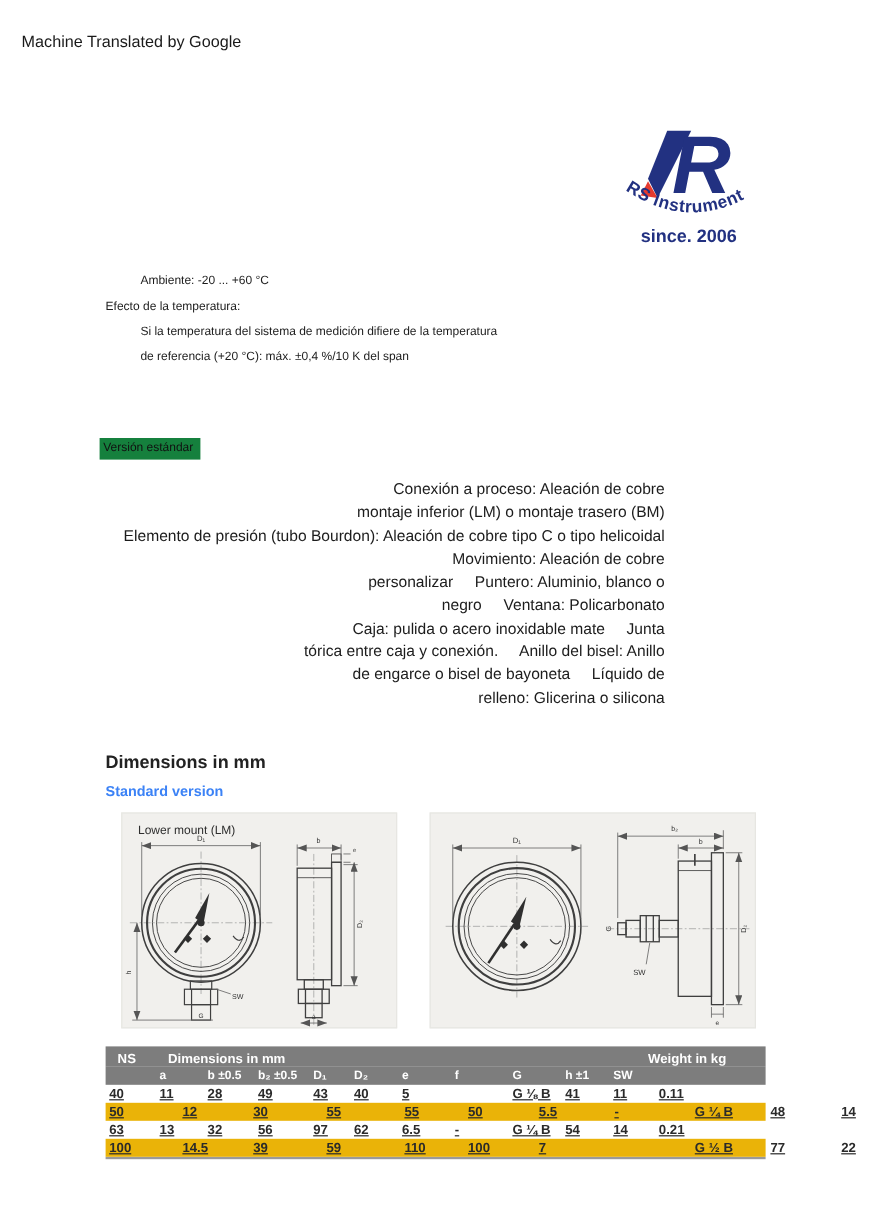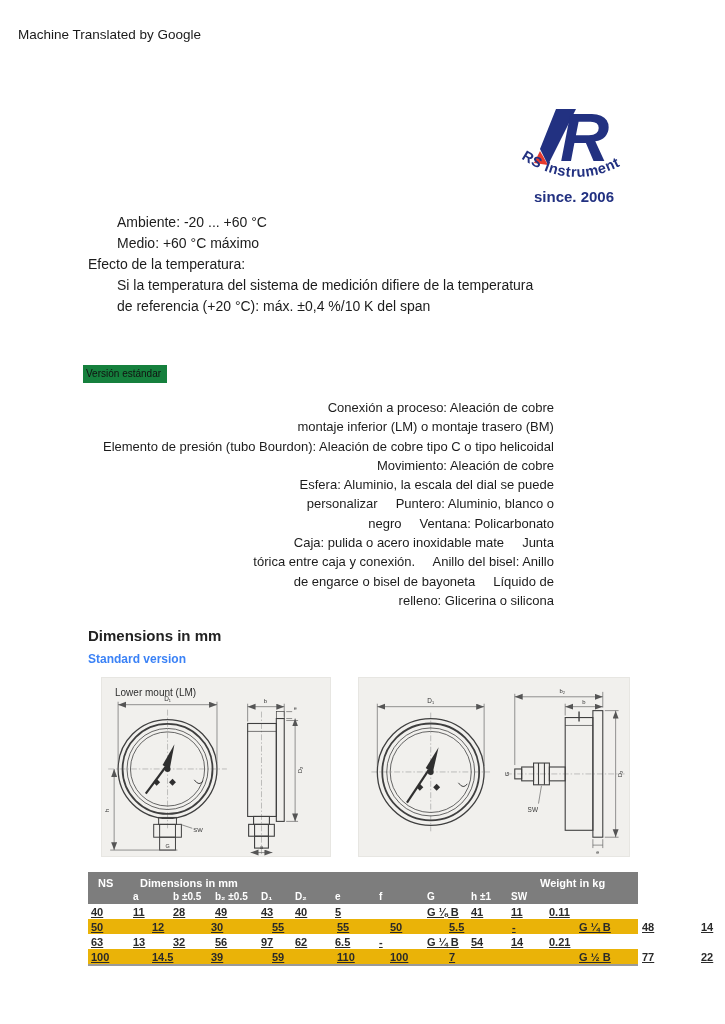--- a/index.html
+++ b/index.html
@@ -7,21 +7,21 @@
     position:relative; width:725px; height:1024px; background:#ffffff;
     font-family:"Liberation Sans", sans-serif; color:#1c1c1c; overflow:hidden;margin-top:19px;
   }
   .mt-note { position:absolute; left:18px; top:8px; font-size:13.5px; color:#1a1a1a; }
 
   
   .logo { position:absolute; left:512px; top:86px; width:130px; height:100px; }
   .logo svg { width:100%; height:100%; }
 
   
-  .specs { position:absolute; left:88px; top:193px; font-size:14px; line-height:21px; }
+  .specs { position:absolute; left:88px; top:205px; font-size:10px; line-height:21px; }
   .specs .line { white-space:pre; }
   .ind { padding-left:29px; }
 
   
   .section-title {
     position:absolute; left:83px; top:346px; font-size:10px; color:#111;
     background:#15803d; padding:3px 6px 4px 3px;
   }
   .body-text { position:absolute; left:88px; top:379px; font-size:13px; line-height:19.3px; }
   .body-text .line { white-space:pre;text-align:right; }
@@ -66,34 +66,32 @@
       <path id="logoArc" d="M4,50 Q65,94 126,50" fill="none" stroke="none"></path>
       <text font-size="14.5" font-weight="bold" fill="#223181" letter-spacing="0.5">
         <textPath href="#logoArc" startOffset="6">RS Instrument</textPath>
       </text>
       <text x="62" y="97" text-anchor="middle" font-size="15" font-weight="bold" fill="#223181">since. 2006</text>
     </svg>
   </div>
 
   <div class="specs">
     <div class="line ind">Ambiente: -20 ... +60 °C</div>
-    <div class="line ind">Medio: +60 °C máximo</div>
     <div class="line">Efecto de la temperatura:</div>
     <div class="line ind">Si la temperatura del sistema de medición difiere de la temperatura</div>
     <div class="line ind">de referencia (+20 °C): máx. ±0,4 %/10 K del span</div>
   </div>
 
   <div class="section-title">Versión estándar</div>
 
   <div class="body-text">
     <div class="line i1">Conexión a proceso: Aleación de cobre</div>
     <div class="line i2">montaje inferior (LM) o montaje trasero (BM)</div>
     <div class="line i1">Elemento de presión (tubo Bourdon): Aleación de cobre tipo C o tipo helicoidal</div>
     <div class="line i1">Movimiento: Aleación de cobre</div>
-    <div class="line i1">Esfera: Aluminio, la escala del dial se puede</div>
     <div class="line">personalizar     Puntero: Aluminio, blanco o</div>
     <div class="line">negro     Ventana: Policarbonato</div>
     <div class="line i3">Caja: pulida o acero inoxidable mate     Junta</div>
     <div class="line">tórica entre caja y conexión.     Anillo del bisel: Anillo</div>
     <div class="line">de engarce o bisel de bayoneta     Líquido de</div>
     <div class="line">relleno: Glicerina o silicona</div>
   </div>
 
   <div class="dim-title">Dimensions in mm</div>
   <div class="dim-sub">Standard version</div>

